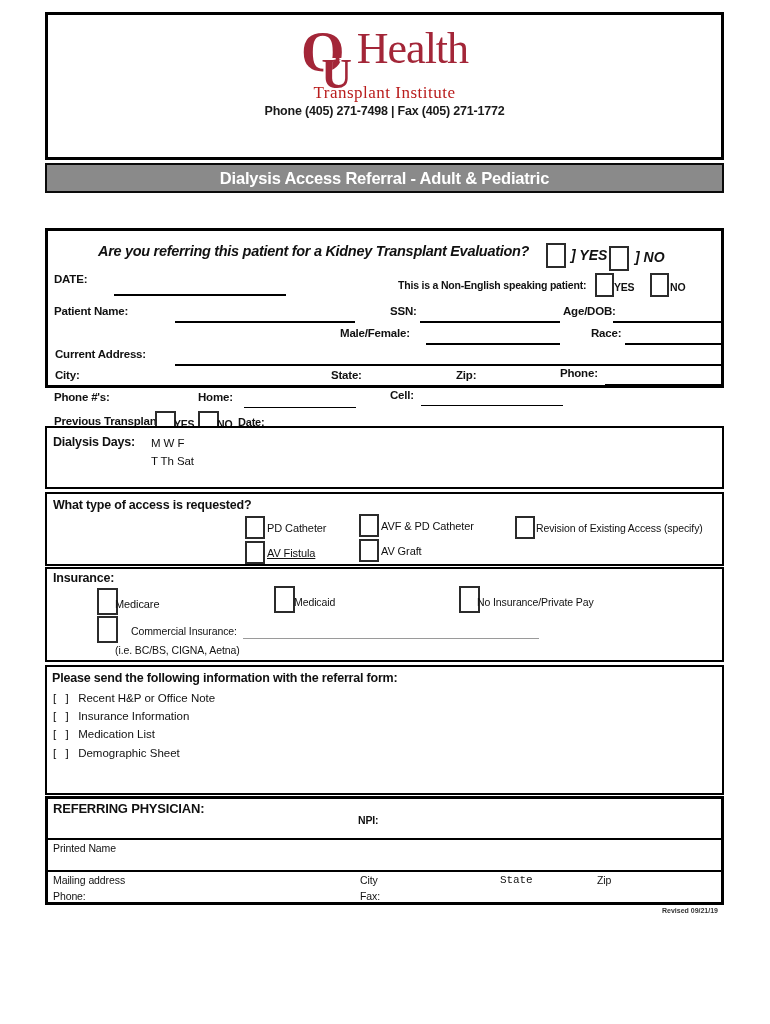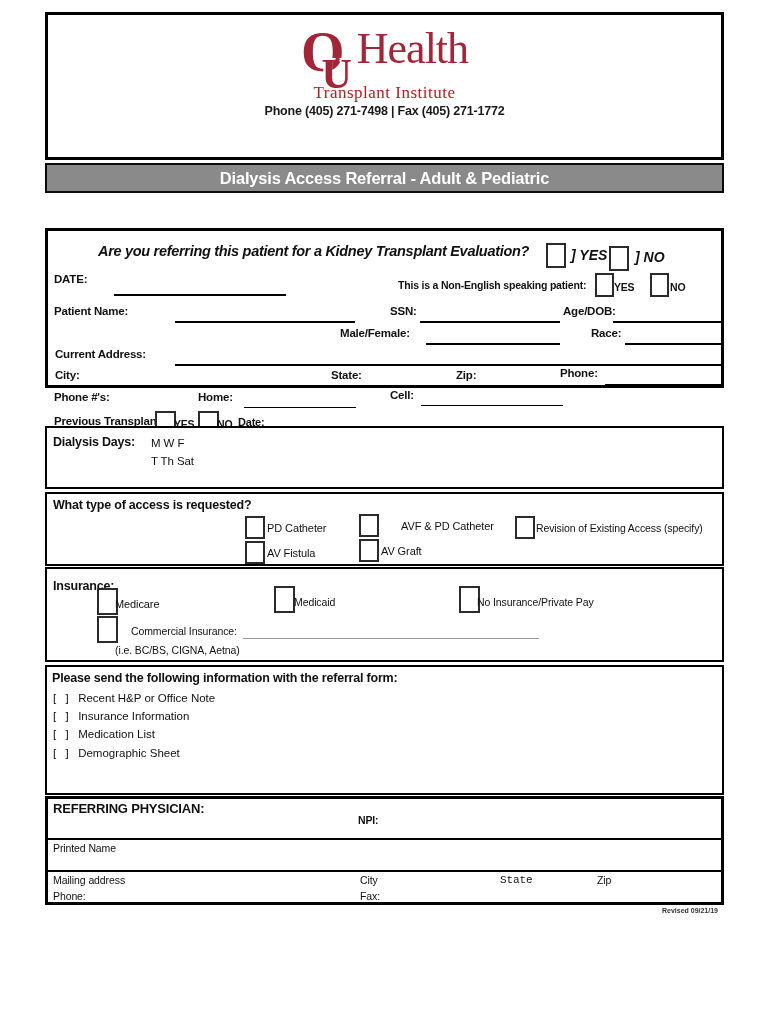--- a/index.html
+++ b/index.html
@@ -147,31 +147,31 @@
     <span class="lbl" style="left:6px; top:7px; font-size:12.5px;">Dialysis Days:</span>
     <span class="txt" style="left:104px; top:9px; font-size:11.5px;">M  W F</span>
     <span class="txt" style="left:104px; top:27px; font-size:11.5px;">T Th  Sat</span>
   </div>
 
   <div class="box access-box">
     <span class="lbl" style="left:6px; top:4px; font-size:12.5px;">What type of access is requested?</span>
     <div class="cb" style="left:198px; top:22px; height:23px;"></div>
     <span class="txt" style="left:220px; top:28px;">PD Catheter</span>
     <div class="cb" style="left:312px; top:20px; height:23px;"></div>
-    <span class="txt" style="left:334px; top:26px;margin-left:20px;">AVF &amp; PD Catheter</span>
+    <span class="txt" style="left:334px; top:26px;">AVF &amp; PD Catheter</span>
     <div class="cb" style="left:468px; top:22px; height:23px;"></div>
     <span class="txt" style="left:489px; top:28px; font-size:10.5px;">Revision of Existing Access (specify)</span>
     <div class="cb" style="left:198px; top:47px; height:23px;"></div>
-    <span class="txt" style="left:220px; top:53px;">AV Fistula</span>
+    <span class="txt" style="left:220px; top:53px;text-decoration:underline;">AV Fistula</span>
     <div class="cb" style="left:312px; top:45px; height:23px;"></div>
     <span class="txt" style="left:334px; top:51px;">AV Graft</span>
   </div>
 
   <div class="box insurance-box">
-    <span class="lbl" style="left:6px; top:10px; font-size:12.5px;">Insurance:</span>
+    <span class="lbl" style="left:6px; top:2px; font-size:12.5px;">Insurance:</span>
     <div class="cb" style="left:50px; top:19px; width:21px; height:27px;"></div>
     <span class="txt" style="left:68px; top:29px; font-size:11px;">Medicare</span>
     <div class="cb" style="left:227px; top:17px; width:21px; height:27px;"></div>
     <span class="txt" style="left:247px; top:27px; font-size:10.5px;">Medicaid</span>
     <div class="cb" style="left:412px; top:17px; width:21px; height:27px;"></div>
     <span class="txt" style="left:430px; top:27px; font-size:10.5px;">No Insurance/Private Pay</span>
     <div class="cb" style="left:50px; top:47px; width:21px; height:27px;"></div>
     <span class="txt" style="left:84px; top:56px; font-size:10.5px;">Commercial Insurance:</span>
     <span class="line gline" style="left:196px; top:69px; width:296px;"></span>
     <span class="txt" style="left:68px; top:75px; font-size:10.5px;">(i.e. BC/BS, CIGNA, Aetna)</span>

